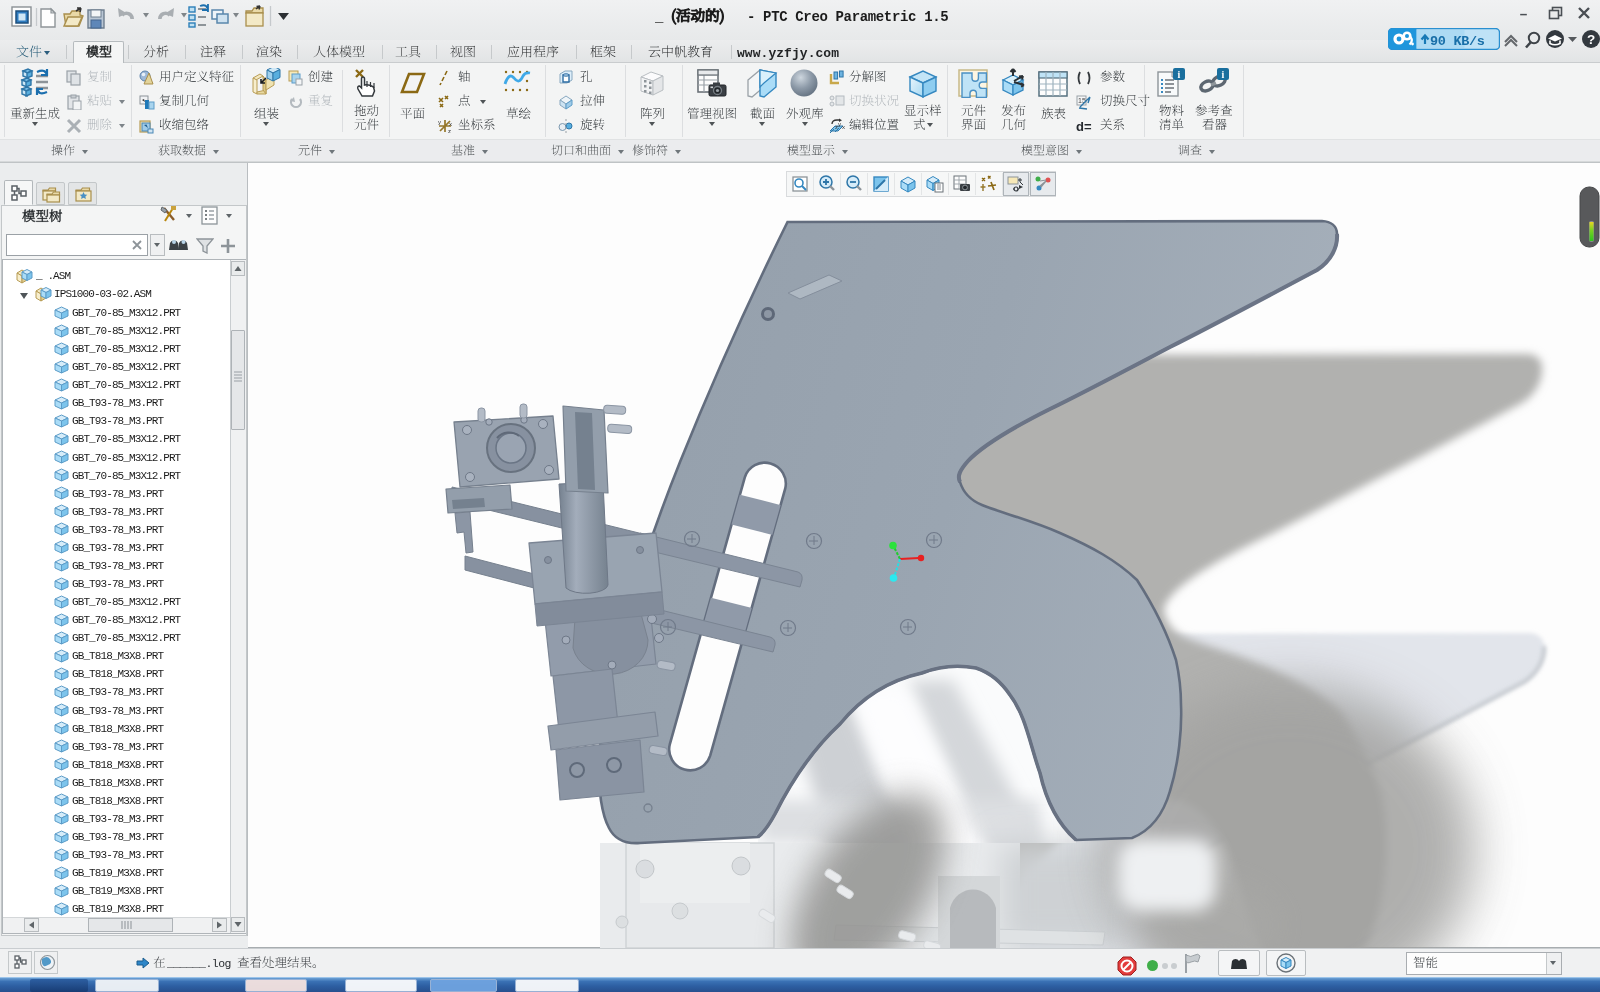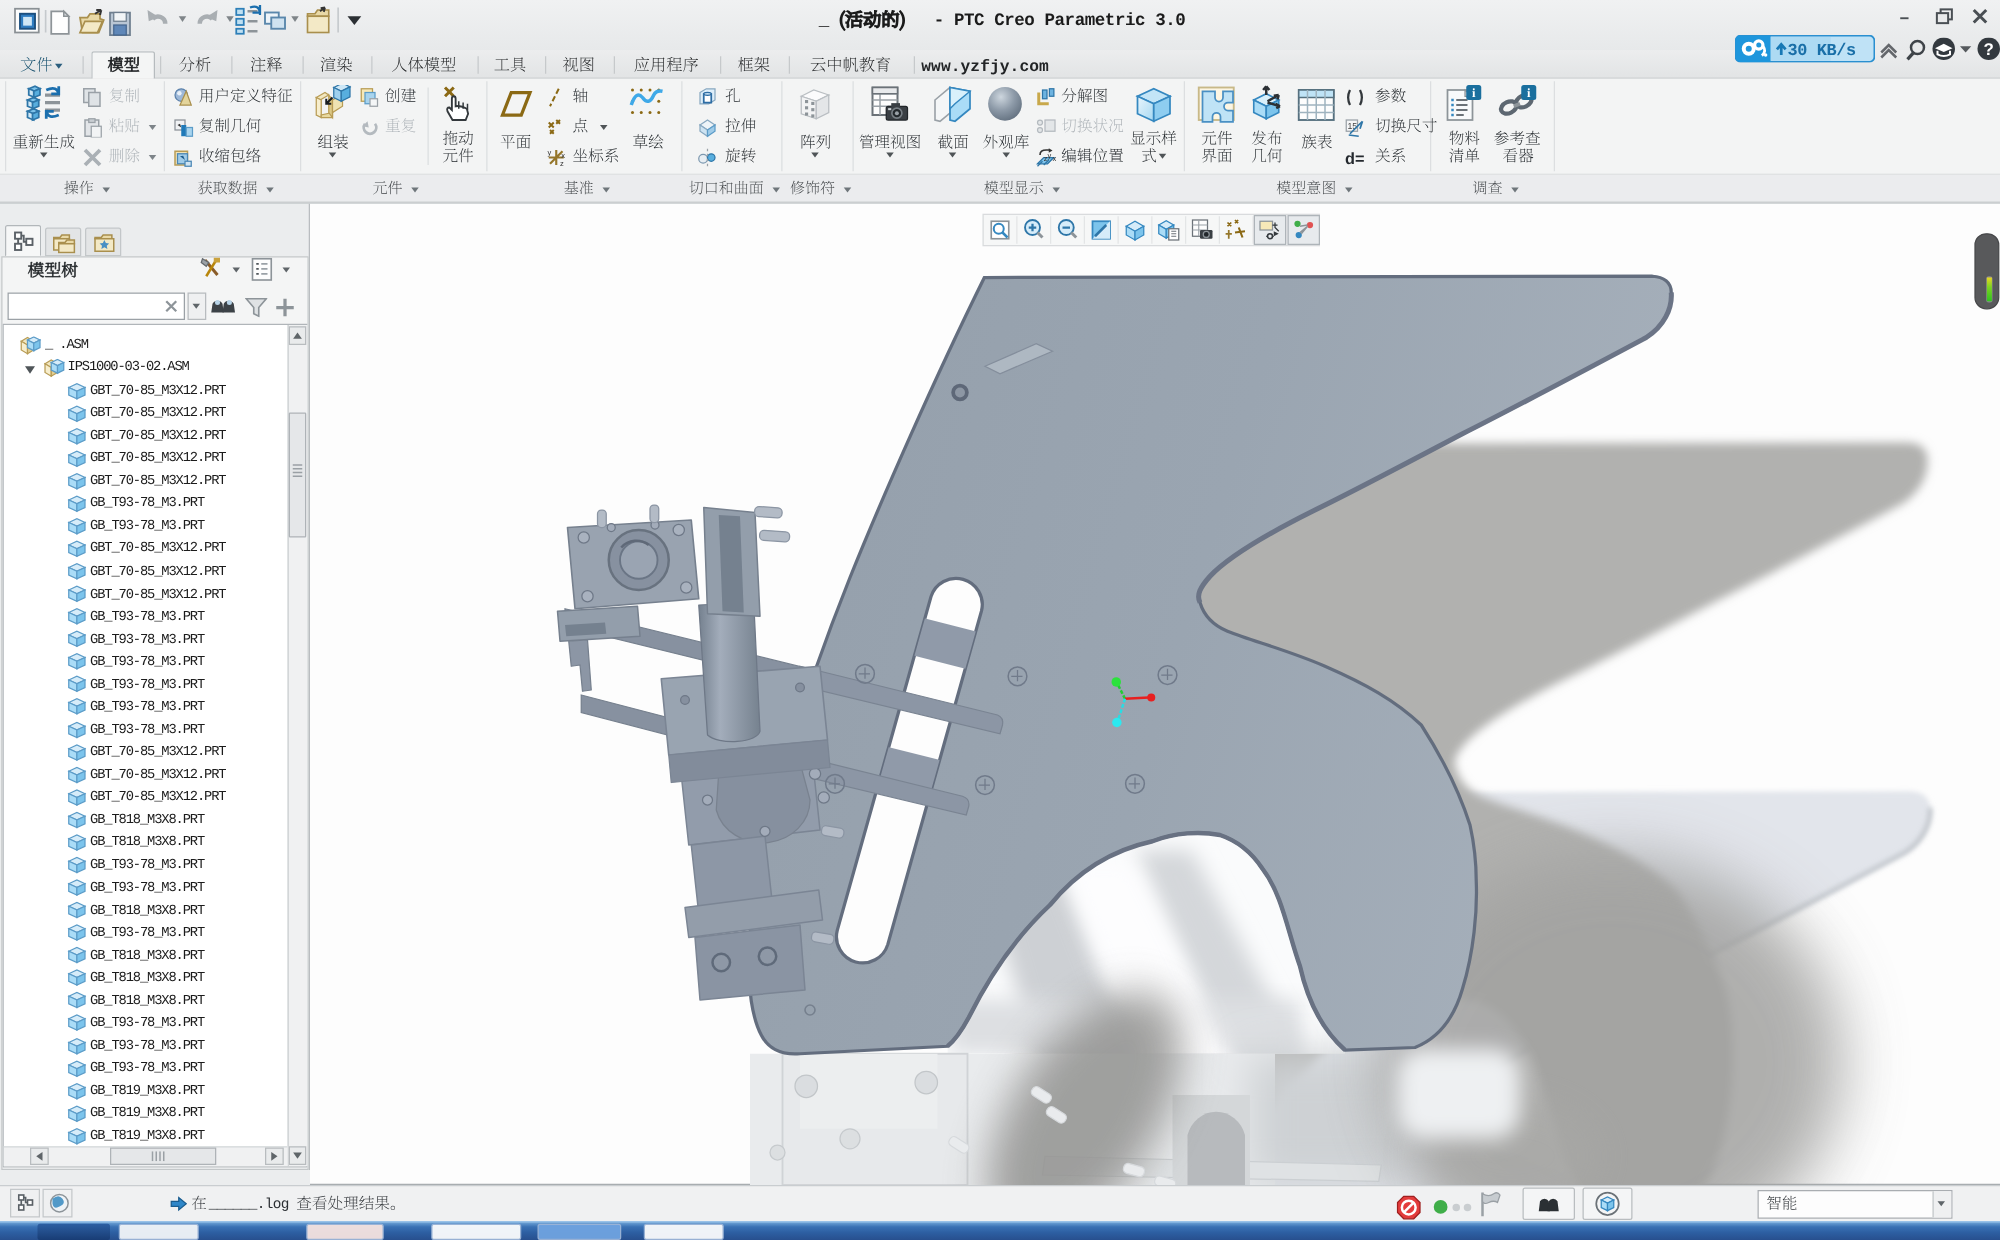--- a/index.html
+++ b/index.html
@@ -474,38 +474,38 @@
       <svg class="ct" width="54" height="17" viewBox="0 0 54 17">
         <g fill="#1b1b1b" stroke="#1b1b1b" stroke-width="96">
           <use href="#g0028" transform="translate(0.0,12.8) scale(0.014500,-0.014500)"></use>
           <use href="#g6D3B" transform="translate(5.1,12.8) scale(0.014500,-0.014500)"></use>
           <use href="#g52A8" transform="translate(19.6,12.8) scale(0.014500,-0.014500)"></use>
           <use href="#g7684" transform="translate(34.1,12.8) scale(0.014500,-0.014500)"></use>
           <use href="#g0029" transform="translate(48.6,12.8) scale(0.014500,-0.014500)"></use>
         </g>
       </svg>
     </div>
-    <div style="position:absolute;left:747px;top:9px;font:bold 14px 'Liberation Mono',monospace;letter-spacing:-0.35px;color:#1b1b1b;white-space:pre;">- PTC Creo Parametric 3.0</div>
+    <div style="position:absolute;left:747px;top:9px;font:bold 14px 'Liberation Mono',monospace;letter-spacing:-0.35px;color:#1b1b1b;white-space:pre;">- PTC Creo Parametric 1.5</div>
     <svg class="abs" style="left:1388px;top:28px;z-index:9" width="112" height="22" viewBox="0 0 112 22">
 <rect x="0.5" y="0.5" width="111" height="21" rx="4" fill="#bfe2f6" stroke="#2a8fd0" stroke-width="1.4"></rect>
 <path d="M0.5 4 a4 4 0 0 1 4-3.5 h24 v21 h-24 a4 4 0 0 1 -4-3.5 z" fill="#1e96dc"></path>
 <g fill="#ffffff">
 <circle cx="11" cy="11" r="5.6"></circle>
         <circle cx="19" cy="8" r="4.6"></circle>
 <path d="M11 5 h8 v12 h-8 z" opacity="0"></path>
 <path d="M19 12.6 a4.6 4.6 0 0 0 4.0-6.8 l3.2 0 a7 7 0 0 1 -2.2 8.4 z" opacity="0"></path>
 </g>
 <circle cx="11" cy="11" r="2.4" fill="#1e96dc"></circle>
       <circle cx="19" cy="8" r="2" fill="#1e96dc"></circle>
 <path d="M22.5 9 q3 4 -1 7.5" stroke="#fff" stroke-width="2.2" fill="none"></path>
 <circle cx="24.5" cy="16" r="1.4" fill="#fff"></circle>
 <rect x="28.5" y="1.5" width="48" height="19" fill="#9fd3f1" opacity="0.55"></rect>
 <path d="M37 16 v-8 m-3.5 3.5 l3.5-4 3.5 4" stroke="#1879b5" stroke-width="2.2" fill="none"></path>
 </svg>
-    <div style="position:absolute;z-index:10;left:1430px;top:31px;"><span style="font:bold 13.5px 'Liberation Mono',monospace;letter-spacing:-0.3px;color:#196fa8;white-space:pre">30 KB/s</span></div>
+    <div style="position:absolute;z-index:10;left:1430px;top:31px;"><span style="font:bold 13.5px 'Liberation Mono',monospace;letter-spacing:-0.3px;color:#196fa8;white-space:pre">90 KB/s</span></div>
     <svg class="abs" style="left:1502px;top:30px;z-index:9" width="98" height="20" viewBox="0 0 98 20">
 <path d="M3 12 l6-6 6 6 m-12 4 l6-6 6 6" stroke="#55595d" stroke-width="2" fill="none" opacity="0.9"></path>
 <circle cx="32" cy="8" r="5.2" fill="none" stroke="#3f4449" stroke-width="2"></circle>
 <line x1="28.5" y1="12.5" x2="24" y2="17.5" stroke="#3f4449" stroke-width="2.6"></line>
 <circle cx="53" cy="9" r="9" fill="#33393f"></circle>
 <path d="M46 8.5 l7-3.5 7 3.5 -7 3 z" fill="#fff"></path>
       <path d="M48 10.5 v3 q5 2.6 10 0 v-3" fill="none" stroke="#fff" stroke-width="1.6"></path>
 <path d="M66 7 l4.5 5 4.5-5 z" fill="#55595d"></path>
 <circle cx="89" cy="9" r="9" fill="#33393f"></circle>
 <text x="89" y="14" text-anchor="middle" font-family="Liberation Sans" font-size="13.5" font-weight="bold" fill="#fff">?</text>

